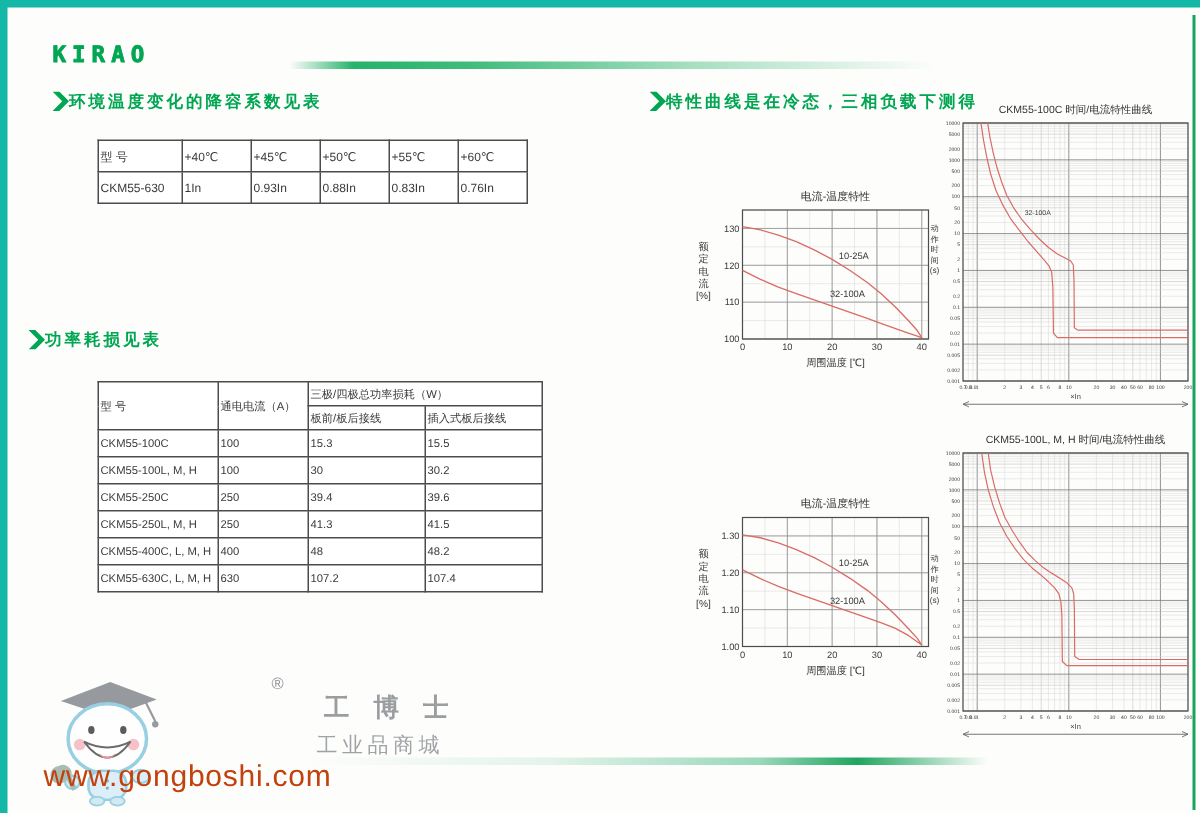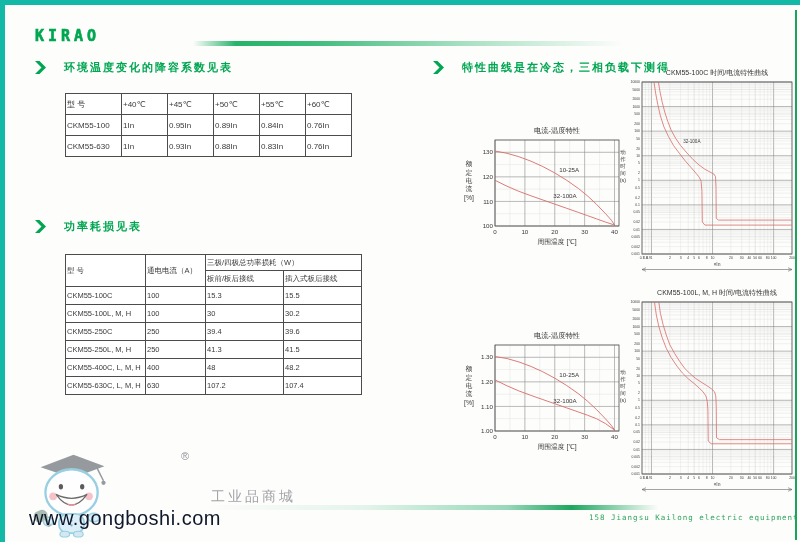--- a/index.html
+++ b/index.html
@@ -10,24 +10,24 @@
   #logo{left:30px;top:22px;color:#00a651;font-weight:bold;font-size:15px;letter-spacing:4px;
     font-family:"DejaVu Sans Mono",monospace;-webkit-text-stroke:.6px #00a651;}
   
   .gbar{height:5px;}
   #topbar{left:188px;top:36px;width:430px;
     background:linear-gradient(90deg,rgba(0,166,81,0) 0%,rgba(0,166,81,.85) 10%,rgba(0,166,81,.75) 28%,rgba(0,166,81,.35) 62%,rgba(0,166,81,0) 100%);}
   #botbar{left:200px;top:500px;width:458px;
     background:linear-gradient(90deg,rgba(0,160,85,0) 0%,rgba(0,160,85,.10) 35%,rgba(0,160,85,.40) 66%,rgba(18,161,86,.95) 80%,rgba(0,160,85,0) 99%);}
   #rightline{left:790px;top:5px;width:2px;height:530px;background:#18a45c;}
   
-  .sec{display:flex;align-items:center;gap:18px;color:#00a651;font-weight:bold;font-size:11px;letter-spacing:2px;}
+  .sec{display:flex;align-items:center;gap:0;color:#00a651;font-weight:bold;font-size:11px;letter-spacing:2px;}
   .sec svg{display:block;}
   #sec1{left:30px;top:55px;}
-  #sec2{left:30px;top:214px;}
+  #sec2{left:14px;top:214px;}
   #sec3{left:428px;top:55px;}
   
   table{border-collapse:collapse;position:absolute;background:#fff;table-layout:fixed;}
   th,td{border:1px solid #4c4c4c;text-align:left;vertical-align:middle;color:#3a3a3a;font-weight:normal;padding:0 1px;}
   #t1{left:60px;top:88px;width:286px;font-size:8px;}
   #t1 th,#t1 td{height:20px;}
   #t2{left:60px;top:249px;width:296px;font-size:7.5px;}
   #t2 thead th{height:15px;}
   #t2 tbody td{height:17px;}
   
@@ -35,21 +35,21 @@
   #chart0{left:452px;top:117px;width:172px;height:136px;}
   #chart1{left:452px;top:322px;width:172px;height:136px;}
   #chart2{left:610px;top:60px;width:188px;height:222px;}
   #chart3{left:610px;top:280px;width:188px;height:222px;}
   
   #mascot{left:22px;top:441px;width:92px;height:92px;}
   #regmark{left:176px;top:445px;color:#8f9396;font-size:11px;}
   #brand{left:211px;top:455px;color:#9b9ea1;font-size:17px;letter-spacing:16px;font-weight:bold;
     font-family:"Liberation Serif","DejaVu Serif",serif;}
   #brandsub{left:206px;top:483px;color:#a0a3a6;font-size:14px;letter-spacing:3px;}
-  #wmurl{left:24px;top:502px;color:#0f172a;font-size:20px;letter-spacing:.5px;}
+  #wmurl{left:24px;top:502px;color:#c2410c;font-size:20px;letter-spacing:.5px;}
   .pagefoot{color:#2ea45b;font-size:7.5px;letter-spacing:1px;font-family:"DejaVu Sans Mono",monospace;}
   #footL{left:62px;top:503px;z-index:3;margin-top:39px;}
   #footR{left:584px;top:508px;}
 </style>
 </head>
 <body>
 
 <div id="page">
 
   <div class="abs" id="logo">KIRAO</div>
@@ -89,28 +89,20 @@
         <tr>
       <th>型 号</th>
       <th>+40℃</th>
       <th>+45℃</th>
       <th>+50℃</th>
       <th>+55℃</th>
       <th>+60℃</th>
     </tr>
       </thead>
     <tbody id="t1body">
-        <tr>
-          <td>CKM55-100</td>
-          <td>1In</td>
-          <td>0.95In</td>
-          <td>0.89In</td>
-          <td>0.84In</td>
-          <td>0.76In</td>
-        </tr>
         <tr>
           <td>CKM55-630</td>
           <td>1In</td>
           <td>0.93In</td>
           <td>0.88In</td>
           <td>0.83In</td>
           <td>0.76In</td>
         </tr>
       </tbody>
   </table>
@@ -574,18 +566,18 @@
     <rect x="33" y="70" width="26" height="20" rx="9" fill="#d9eef8" stroke="#8ecbe0" stroke-width="1.8"></rect>
     <circle cx="46" cy="77" r="1.1" fill="#6aa8c0"></circle>
       <circle cx="46" cy="82" r="1.1" fill="#6aa8c0"></circle>
     <ellipse cx="69" cy="74" rx="6" ry="4.5" fill="#d9eef8" stroke="#8ecbe0" stroke-width="1.6"></ellipse>
     <ellipse cx="22" cy="78" rx="5" ry="4.5" fill="#d9eef8" stroke="#8ecbe0" stroke-width="1.6"></ellipse>
     <path d="M12,67 a6,6 0 1,0 6,9 l4,8 3,-2 -4,-8 a6,6 0 0,0 -9,-7 z" fill="#9fb6ae"></path>
     <ellipse cx="39" cy="91" rx="5" ry="3" fill="#cfe7f2" stroke="#8ecbe0" stroke-width="1.2"></ellipse>
     <ellipse cx="53" cy="91" rx="5" ry="3" fill="#cfe7f2" stroke="#8ecbe0" stroke-width="1.2"></ellipse>
   </svg>
   <div class="abs" id="regmark">®</div>
+  <div class="abs" id="brand">工博士</div>
   <div class="abs" id="brandsub">工业品商城</div>
   <div class="abs" id="wmurl">www.gongboshi.com</div>
   <div class="abs pagefoot" id="footL">157  Jiangsu Kailong electric equipment</div>
-  <div class="abs pagefoot" id="footR">158  Jiangsu Kailong electric equipment</div>
 
 </div>
 
 </body></html>

